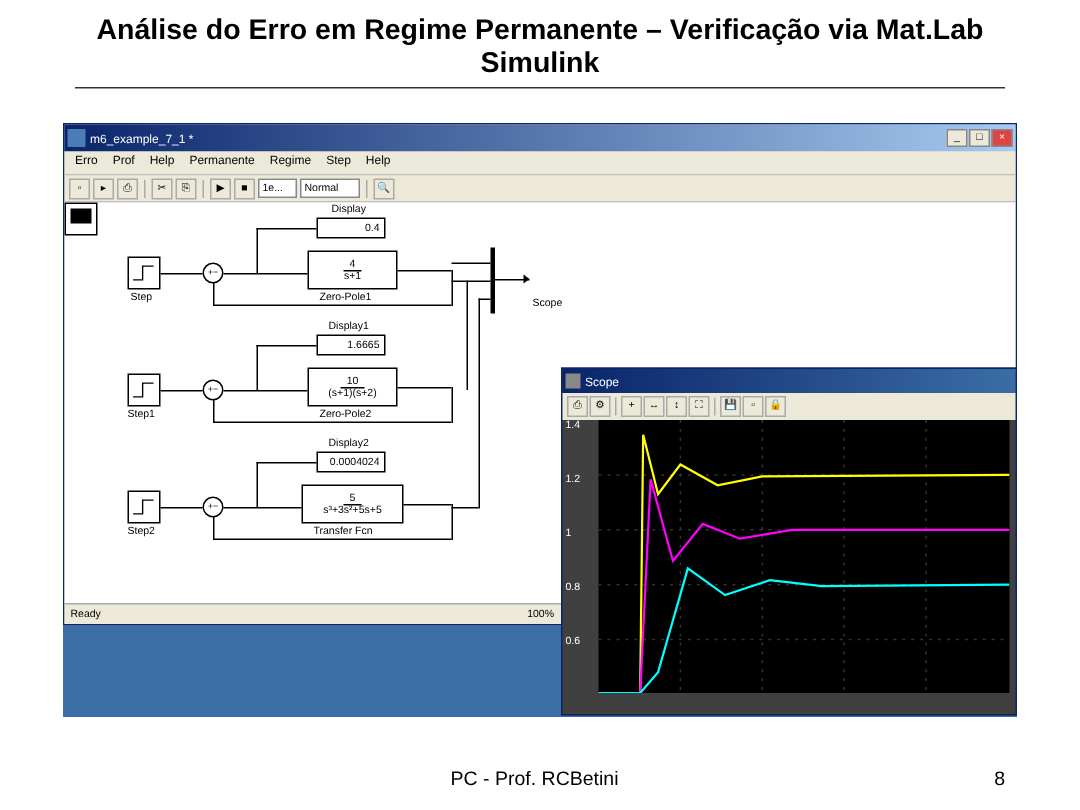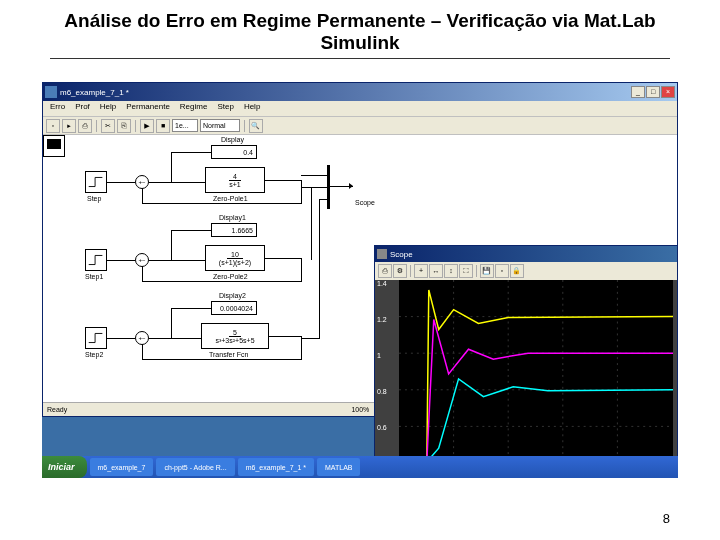--- a/index.html
+++ b/index.html
@@ -219,25 +219,19 @@
         <path d="M0 184 L28 184 L40 170 L60 100 L85 118 L115 108 L150 112 L276 111" stroke="#00ffff" fill="none" stroke-width="1.5"></path>
       </svg>
     </div>
     <div class="scope-ylabel" style="top:34px">1.4</div>
     <div class="scope-ylabel" style="top:70px">1.2</div>
     <div class="scope-ylabel" style="top:106px">1</div>
     <div class="scope-ylabel" style="top:142px">0.8</div>
     <div class="scope-ylabel" style="top:178px">0.6</div>
   </div>
 
-  <div class="taskbar">
-    <div class="start-btn">Iniciar</div>
-    <div class="task-item">m6_example_7</div>
-    <div class="task-item">ch-ppt5 - Adobe R...</div>
-    <div class="task-item">m6_example_7_1 *</div>
-    <div class="task-item">MATLAB</div>
-  </div>
 </div>
 
 <div class="footer">
   <span></span>
+  <span>PC - Prof. RCBetini</span>
   <span>8</span>
 </div>
 
 </body></html>

